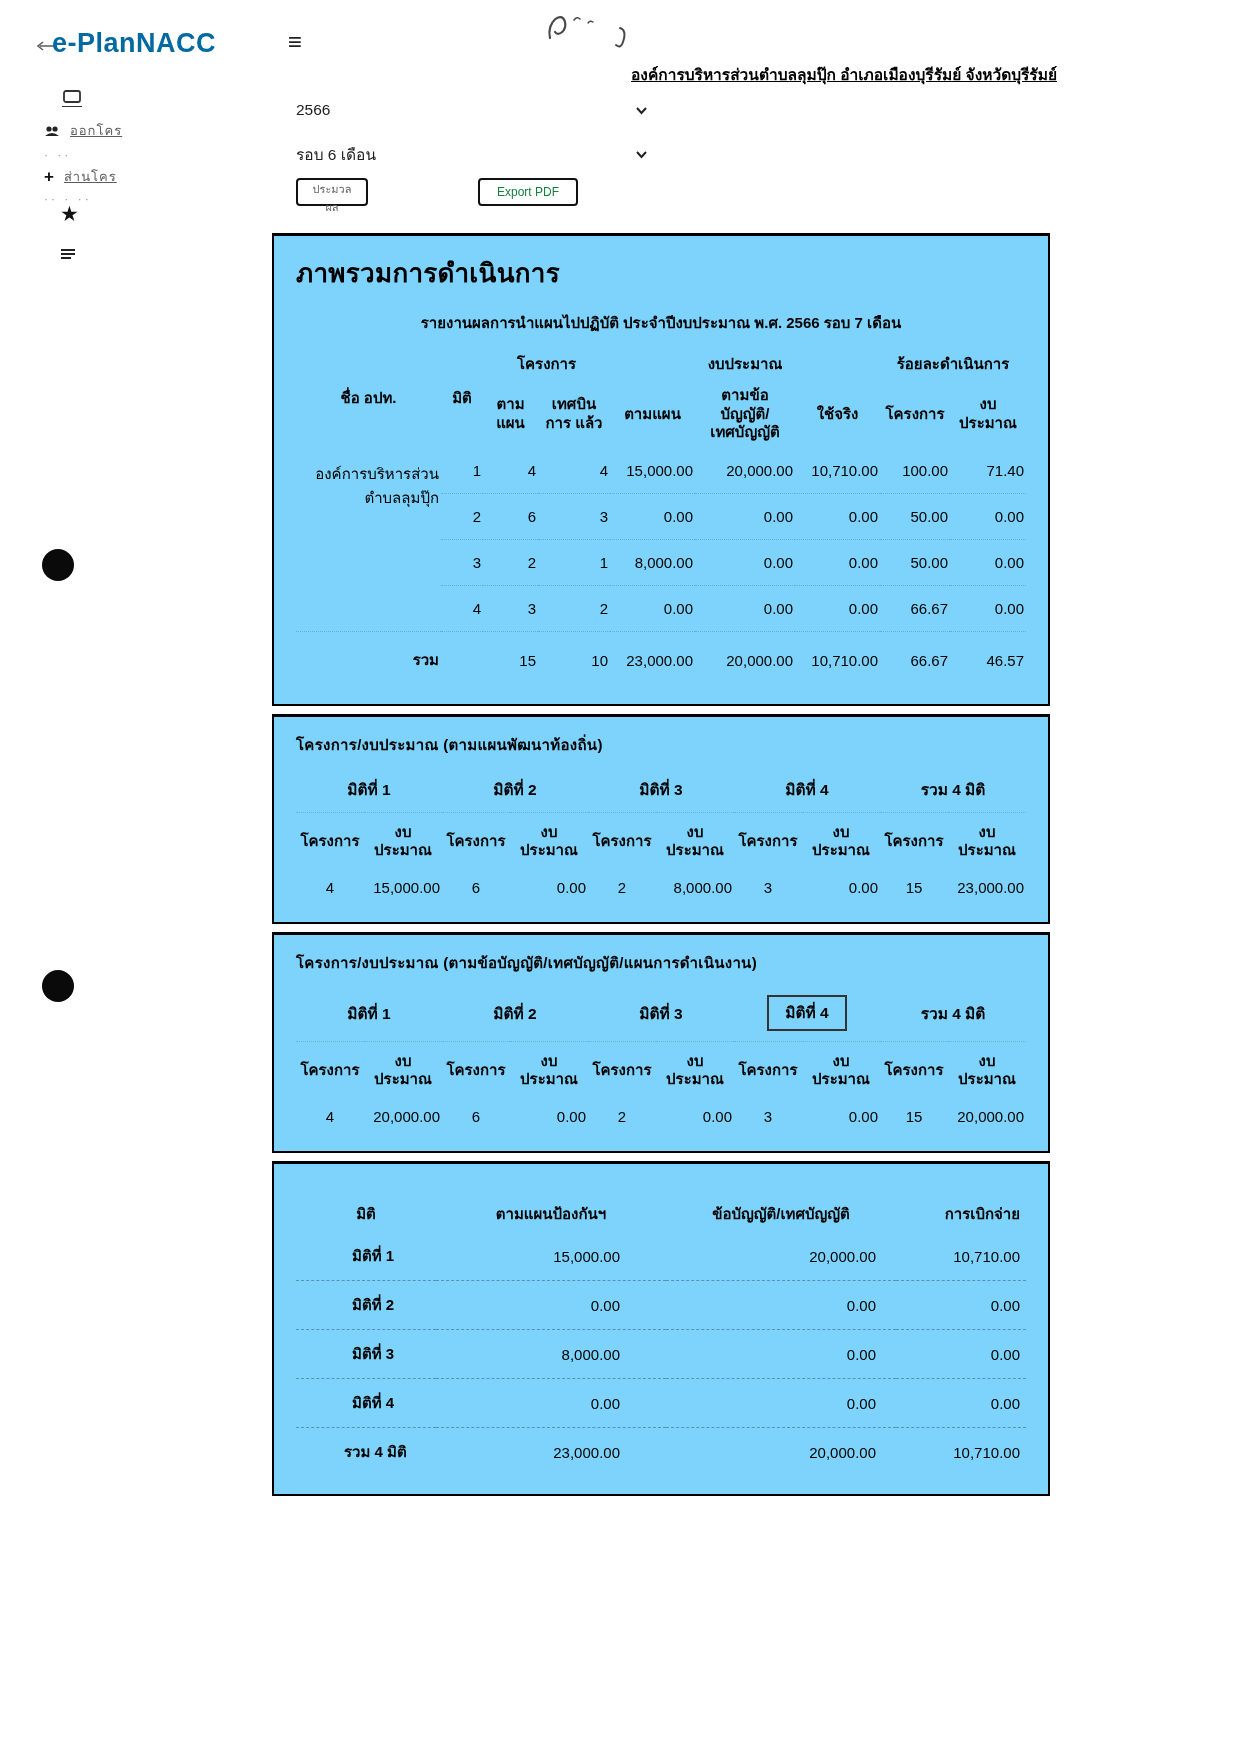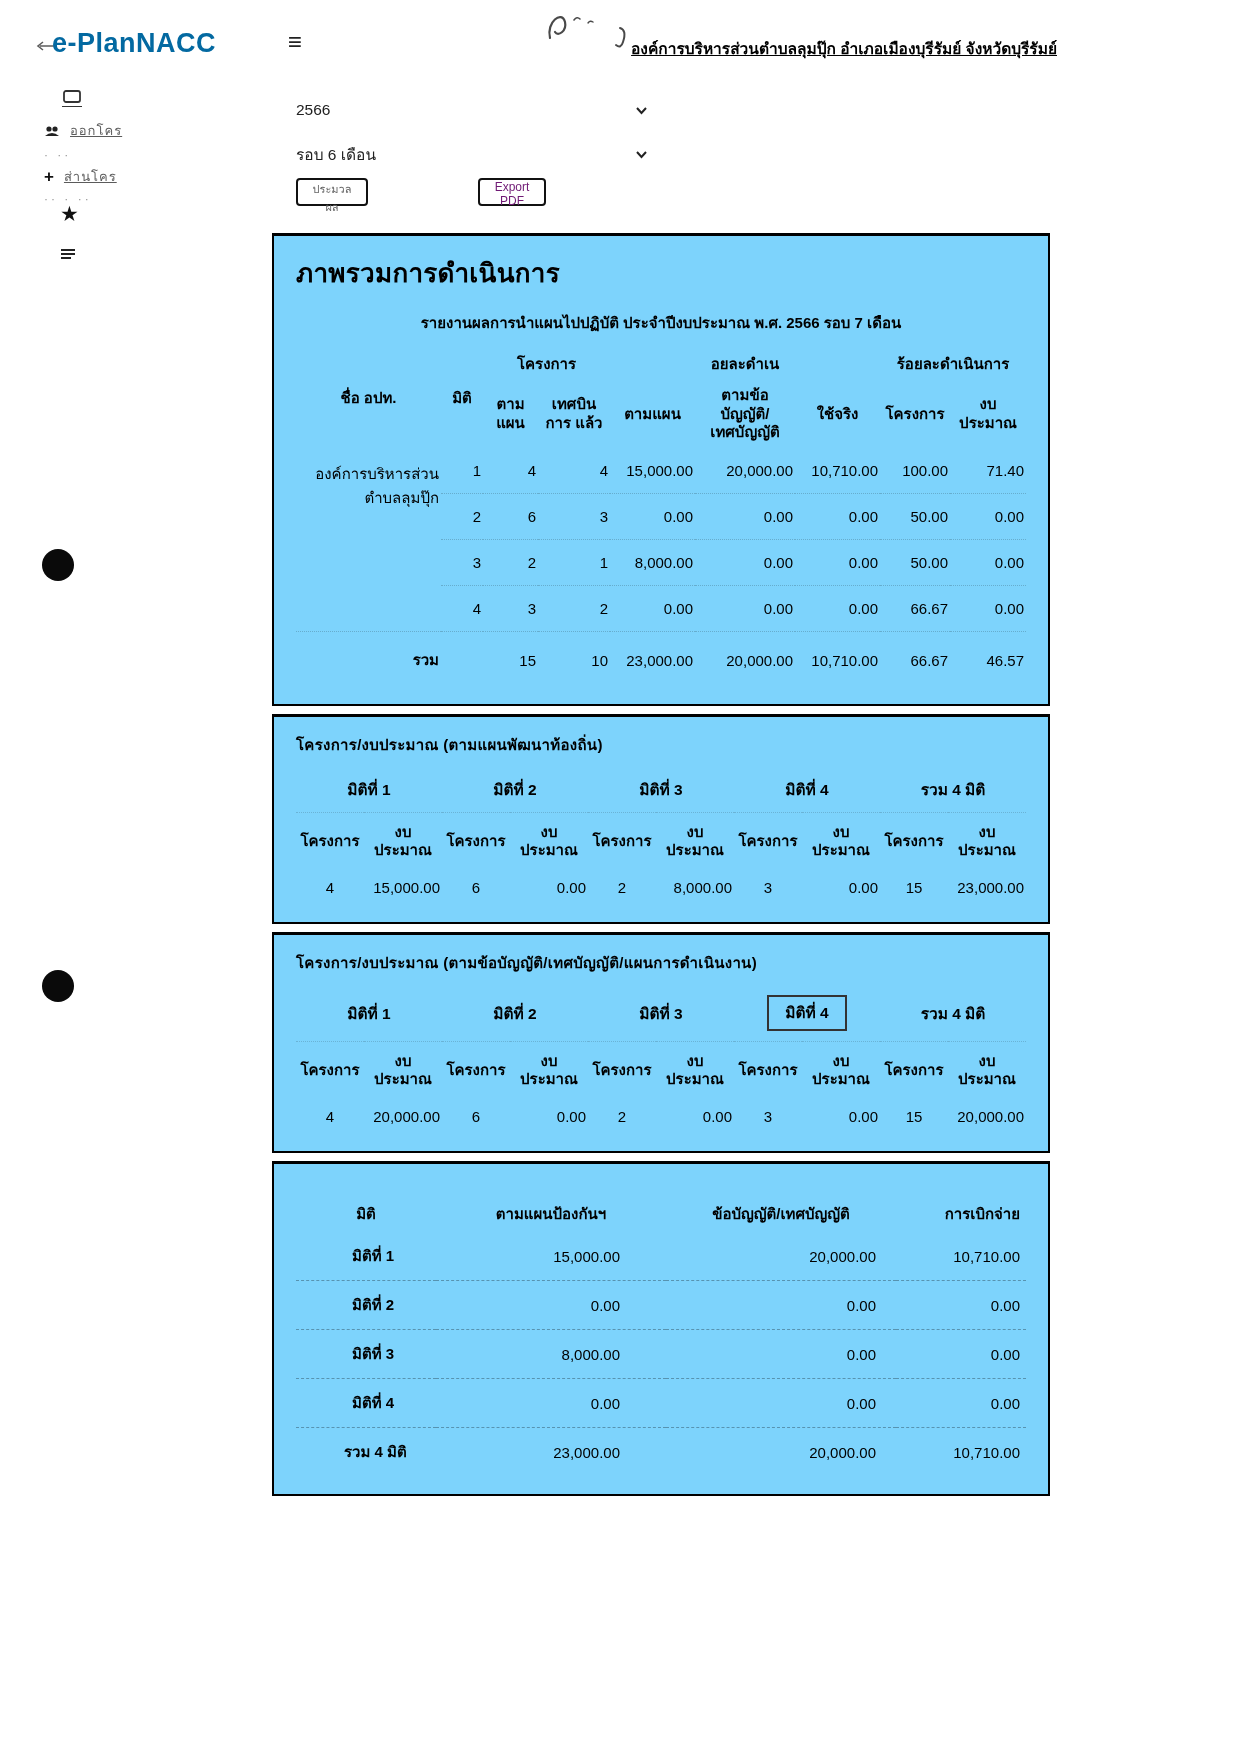--- a/index.html
+++ b/index.html
@@ -10,21 +10,21 @@
     font-family:"Liberation Sans","DejaVu Sans",sans-serif;
     overflow:hidden;
   }
   
   .logo { position:absolute; left:52px; top:28px; font-size:27px; font-weight:700;
           letter-spacing:.5px; color:#0369a1; cursor:pointer; }
   .logo-artifact { position:absolute; left:34px; top:40px; opacity:.8; }
   .hamburger { position:absolute; left:288px; top:30px; font-size:24px; font-weight:700;
                color:#222; cursor:pointer; line-height:1; }
   .handwriting { position:absolute; left:540px; top:6px; opacity:.85; }
-  .org-link { position:absolute; right:183px; top:36px; font-size:15.5px; font-weight:700;
+  .org-link { position:absolute; right:183px; top:62px; font-size:15.5px; font-weight:700;
               color:#000; text-decoration:underline; cursor:pointer; white-space:nowrap; }
   
   .sb { position:absolute; color:#222; }
   .sb-link { font-size:13px; color:#333; text-decoration:underline; cursor:pointer;
              filter:blur(.6px); opacity:.8; letter-spacing:1px; }
   .sb-faint { color:rgba(0,0,0,.45); filter:blur(.7px); font-size:12px; letter-spacing:3px; }
   .sb-row { display:flex; align-items:center; gap:10px; }
   .star { font-size:21px; color:#111; }
   
   .select { position:absolute; left:296px; width:352px; height:28px; display:flex;
@@ -146,21 +146,21 @@
   </div>
   <div class="select" style="top:140px;">
     <span>รอบ 6 เดือน</span>
     <span>
       <svg width="13" height="9">
           <path d="M2 2 L6.5 7 L11 2" stroke="#222" stroke-width="2" fill="none"></path>
         </svg>
     </span>
   </div>
   <button class="btn" style="left:296px; width:72px;">ประมวลผล</button>
-  <button class="btn" style="left:478px; width:68px; font-size:12px; color:#701a75;">Export PDF</button>
+  <button class="btn" style="left:478px; width:100px; font-size:12px; color:#15803d;">Export PDF</button>
 
   <main class="panels">
 
     <section class="panel" style="min-height:413px;">
       <h2>ภาพรวมการดำเนินการ</h2>
       <div class="subtitle">รายงานผลการนำแผนไปปฏิบัติ ประจำปีงบประมาณ พ.ศ. 2566 รอบ 7 เดือน</div>
       <table class="t-overview">
         <colgroup>
           <col style="width:145px">
             <col style="width:42px">
@@ -170,21 +170,21 @@
             <col style="width:100px">
             <col style="width:85px">
             <col style="width:70px">
             <col style="width:76px">
         </colgroup>
         <thead>
           <tr>
             <th class="c" rowspan="2">ชื่อ อปท.</th>
             <th class="c" rowspan="2">มิติ</th>
             <th class="c" colspan="2">โครงการ</th>
-            <th class="c" colspan="3">อยละดำเน</th>
+            <th class="c" colspan="3">งบประมาณ</th>
             <th class="c" colspan="2">ร้อยละดำเนินการ</th>
           </tr>
           <tr>
             <th class="c">ตาม แผน</th>
             <th class="c">เทศบินการ แล้ว</th>
             <th class="c">ตามแผน</th>
             <th class="c">ตามข้อ บัญญัติ/ เทศบัญญัติ</th>
             <th class="c">ใช้จริง</th>
             <th class="c">โครงการ</th>
             <th class="c">งบ ประมาณ</th>

